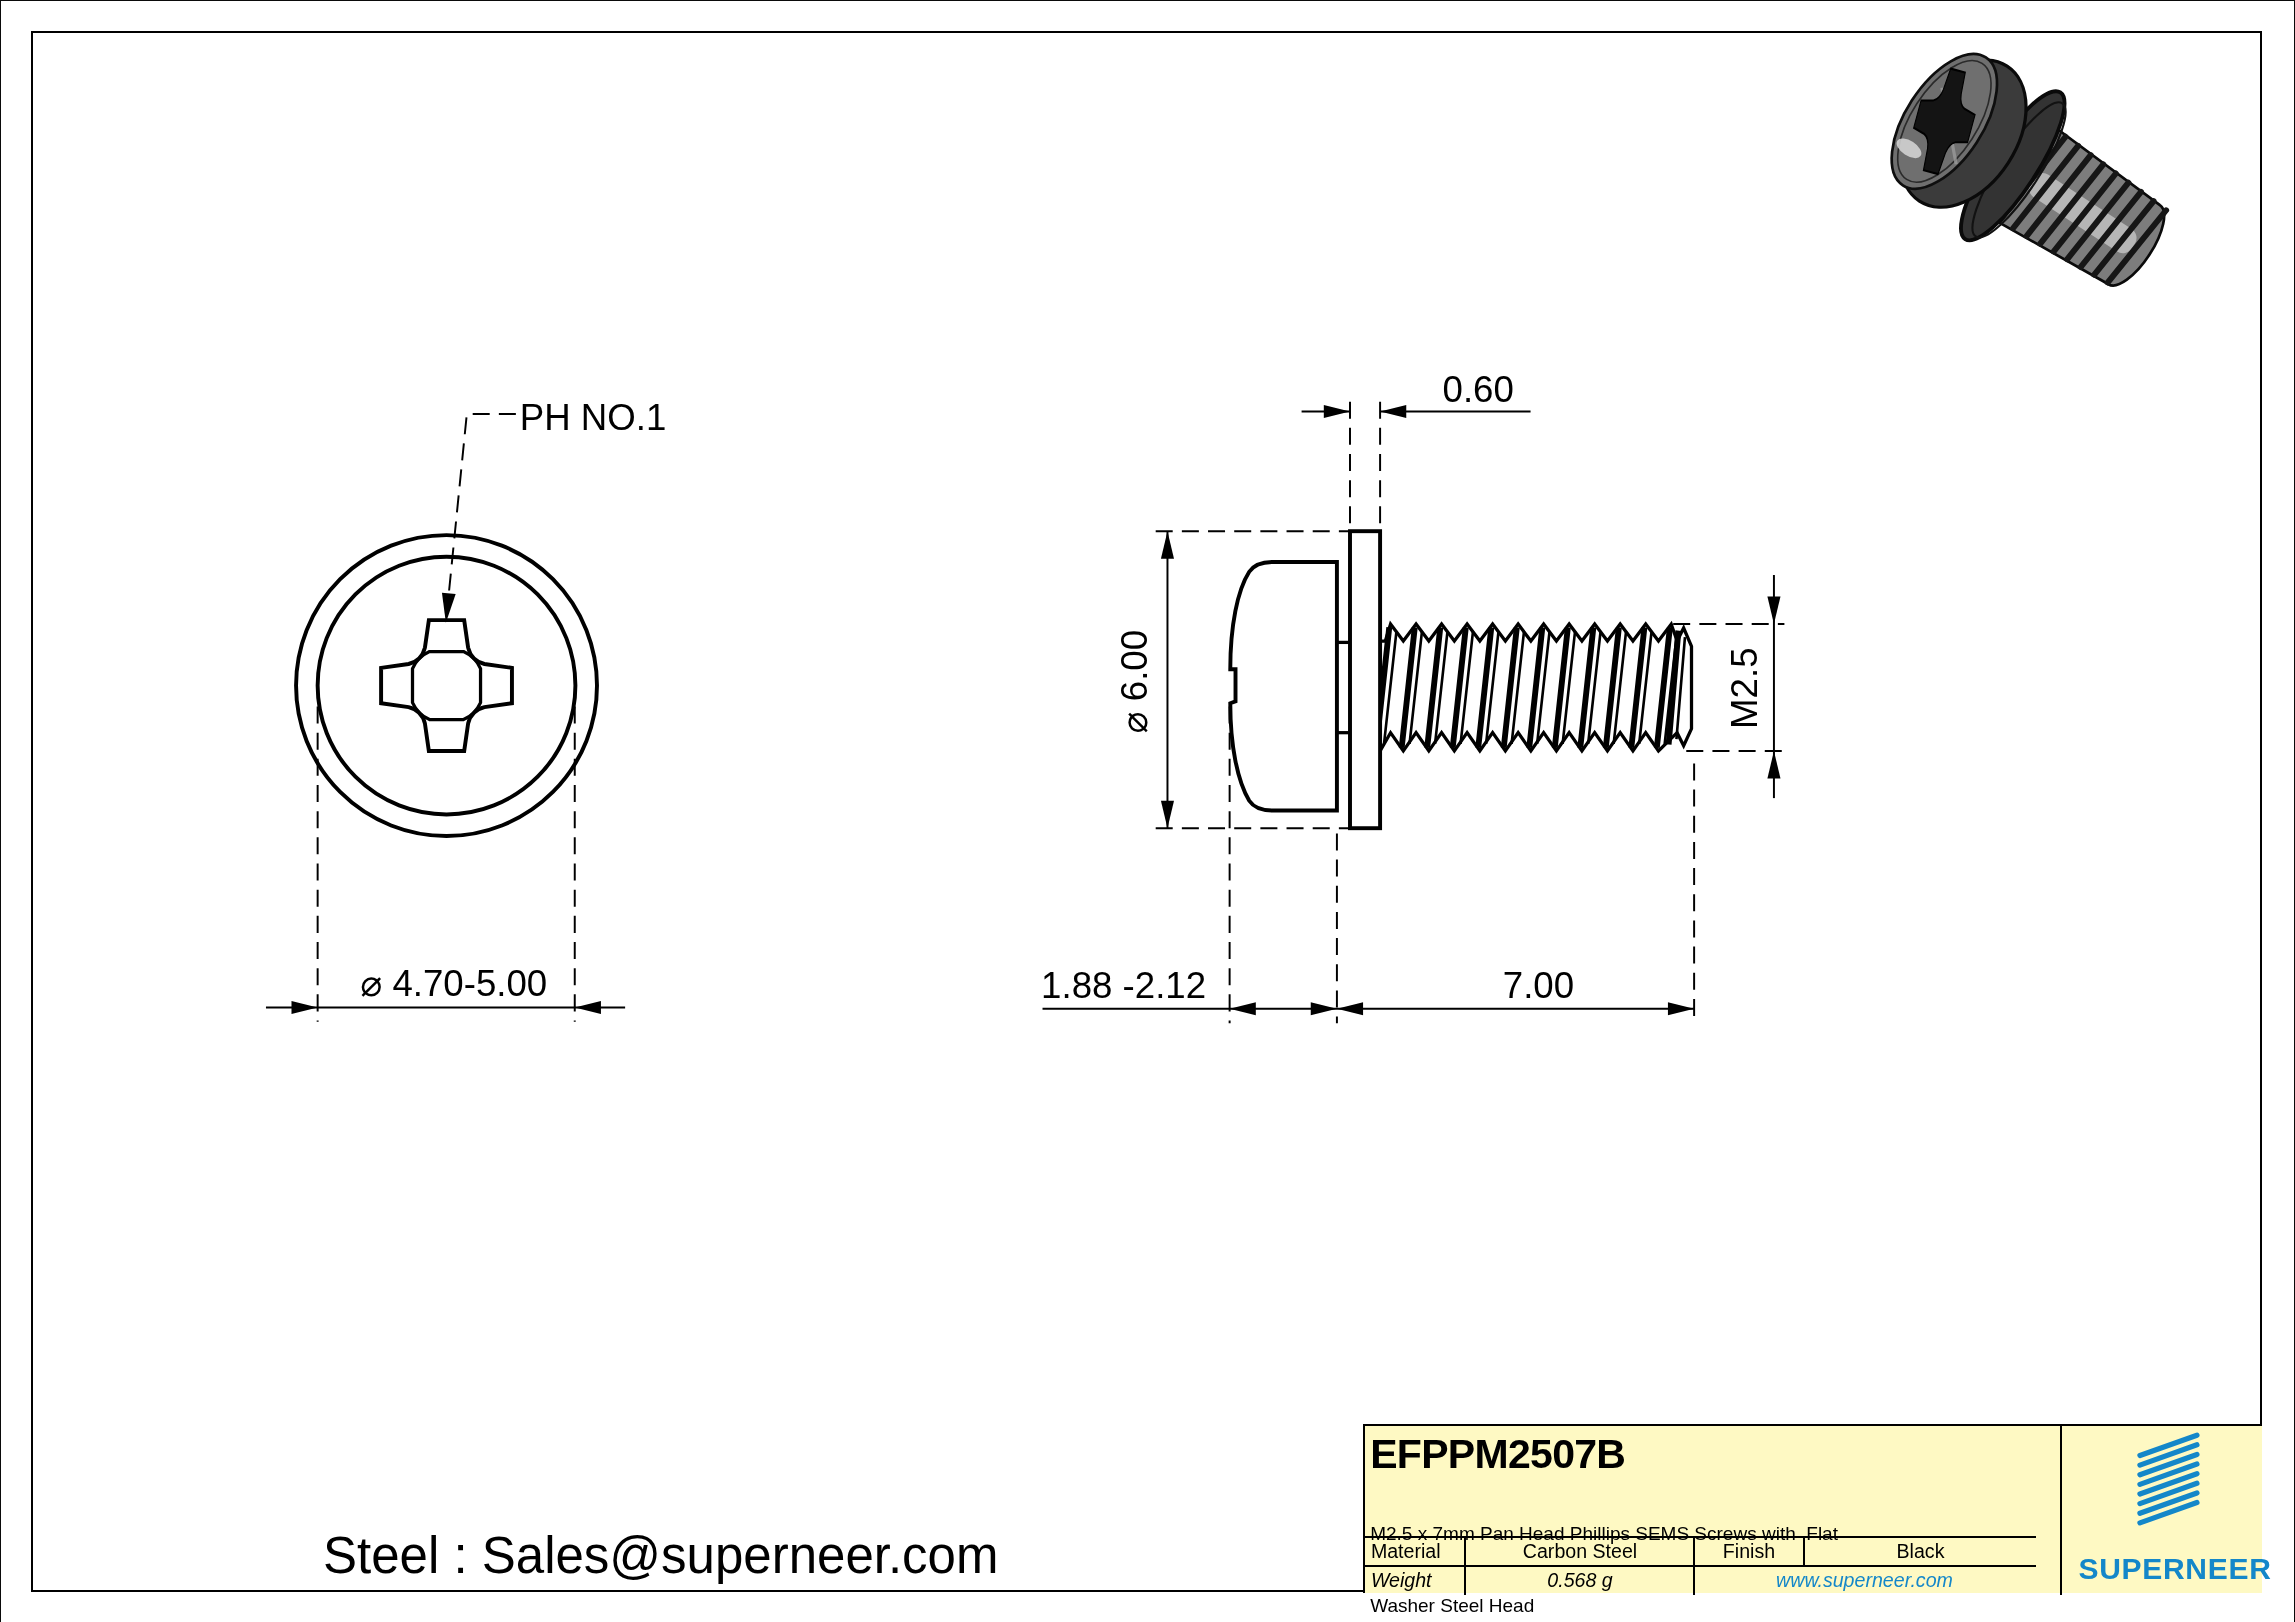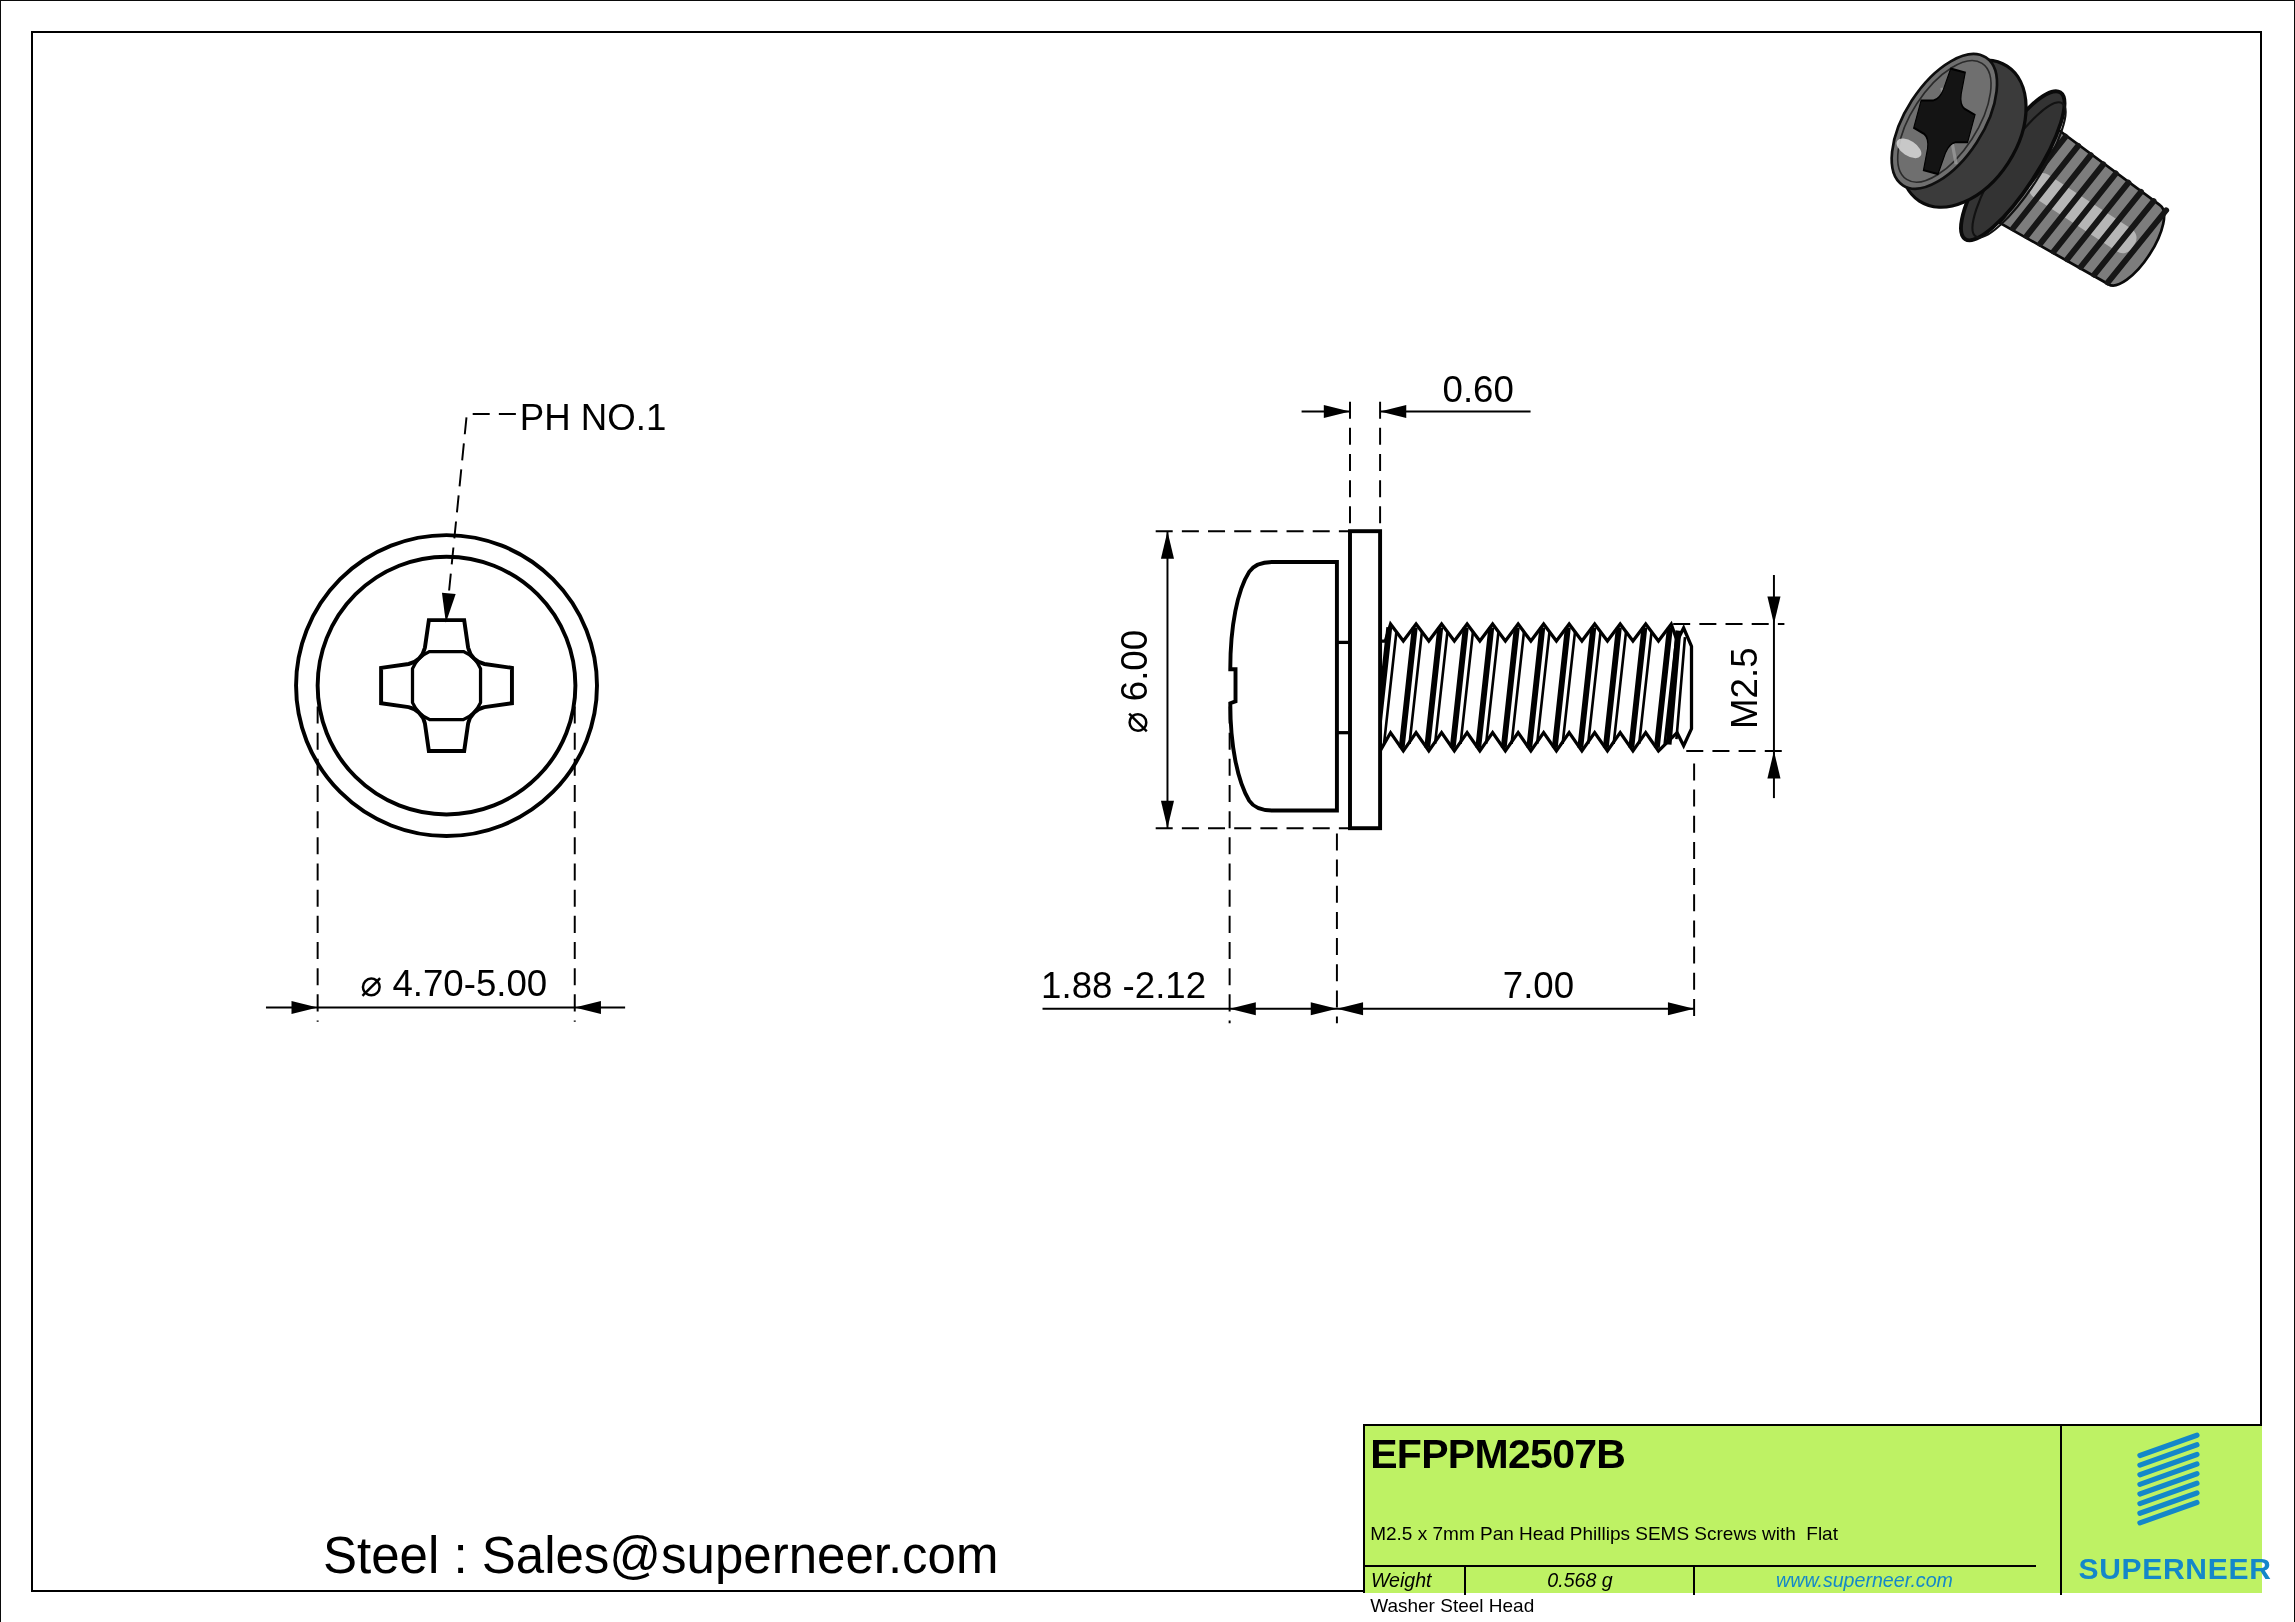--- a/index.html
+++ b/index.html
@@ -9,21 +9,21 @@
     border:1.3px solid #0a0a0a;box-sizing:border-box;overflow:hidden;
     font-family:"Liberation Sans","DejaVu Sans",sans-serif;color:#000;
   }
   .frame{position:absolute;left:30px;top:30px;width:2231px;height:1561px;
     border:2.6px solid #000;box-sizing:border-box;}
   svg.drawing{position:absolute;left:0;top:0;width:2295px;height:1623px;}
   svg text{fill:#000;font-family:"Liberation Sans","DejaVu Sans",sans-serif;}
   .dimtxt{font-size:56px;}
   
   .titleblock{position:absolute;left:1362px;top:1423px;width:899px;height:169px;
-    border-left:2.6px solid #000;border-top:2.6px solid #000;box-sizing:border-box;background:#bef264;}
+    border-left:2.6px solid #000;border-top:2.6px solid #000;box-sizing:border-box;background:#fef9c3;}
   .tb-info{position:absolute;left:0;top:0;width:671px;height:110px;}
   .tb-part{position:absolute;left:5.2px;top:5.2px;font-size:41px;font-weight:700;letter-spacing:-0.7px;}
   .tb-desc{position:absolute;left:5.2px;top:48px;font-size:19px;line-height:24px;white-space:pre-wrap;}
   .tb-row{position:absolute;left:0;width:671px;height:29.4px;border-top:2px solid #000;box-sizing:border-box;}
   .tb-row1{top:110px;} .tb-row2{top:139px;font-style:italic;}
   .tb-cell{position:absolute;top:0;height:27.5px;display:flex;align-items:center;
     justify-content:center;font-size:19.6px;box-sizing:border-box;}
   .tb-cell.lbl{justify-content:flex-start;padding-left:5.9px;}
   .bl{border-left:2px solid #000;}
   .weblink{color:var(--accent);}
@@ -143,20 +143,26 @@
   </svg>
 
   <div class="titleblock">
     <div class="tb-info">
       <div class="tb-part">EFPPM2507B</div>
       <div class="tb-desc">
         <div>M2.5 x 7mm Pan Head Phillips SEMS Screws with  Flat</div>
         <div>Washer Steel Head</div>
       </div>
     </div>
+    <div class="tb-row tb-row1">
+      <div class="tb-cell lbl" style="left:0;width:99px;">Material</div>
+      <div class="tb-cell bl" style="left:99px;width:230px;">Carbon Steel</div>
+      <div class="tb-cell bl" style="left:328px;width:110px;">Finish</div>
+      <div class="tb-cell bl" style="left:438px;width:233px;">Black</div>
+    </div>
     <div class="tb-row tb-row2">
       <div class="tb-cell lbl" style="left:0;width:99px;">Weight</div>
       <div class="tb-cell bl" style="left:99px;width:230px;text-align:center;">0.568 g</div>
       <div class="tb-cell bl weblink" style="left:328px;width:341px;">www.superneer.com</div>
     </div>
     <div class="logo-panel">
       <svg class="logo-mark" viewBox="0 0 345 200">
         <g id="logo-stripes">
             <line x1="119" y1="45" x2="206" y2="14" stroke="#1487C9" stroke-width="8" stroke-linecap="round"></line>
             <line x1="119" y1="59.7" x2="206" y2="28.7" stroke="#1487C9" stroke-width="8" stroke-linecap="round"></line>

